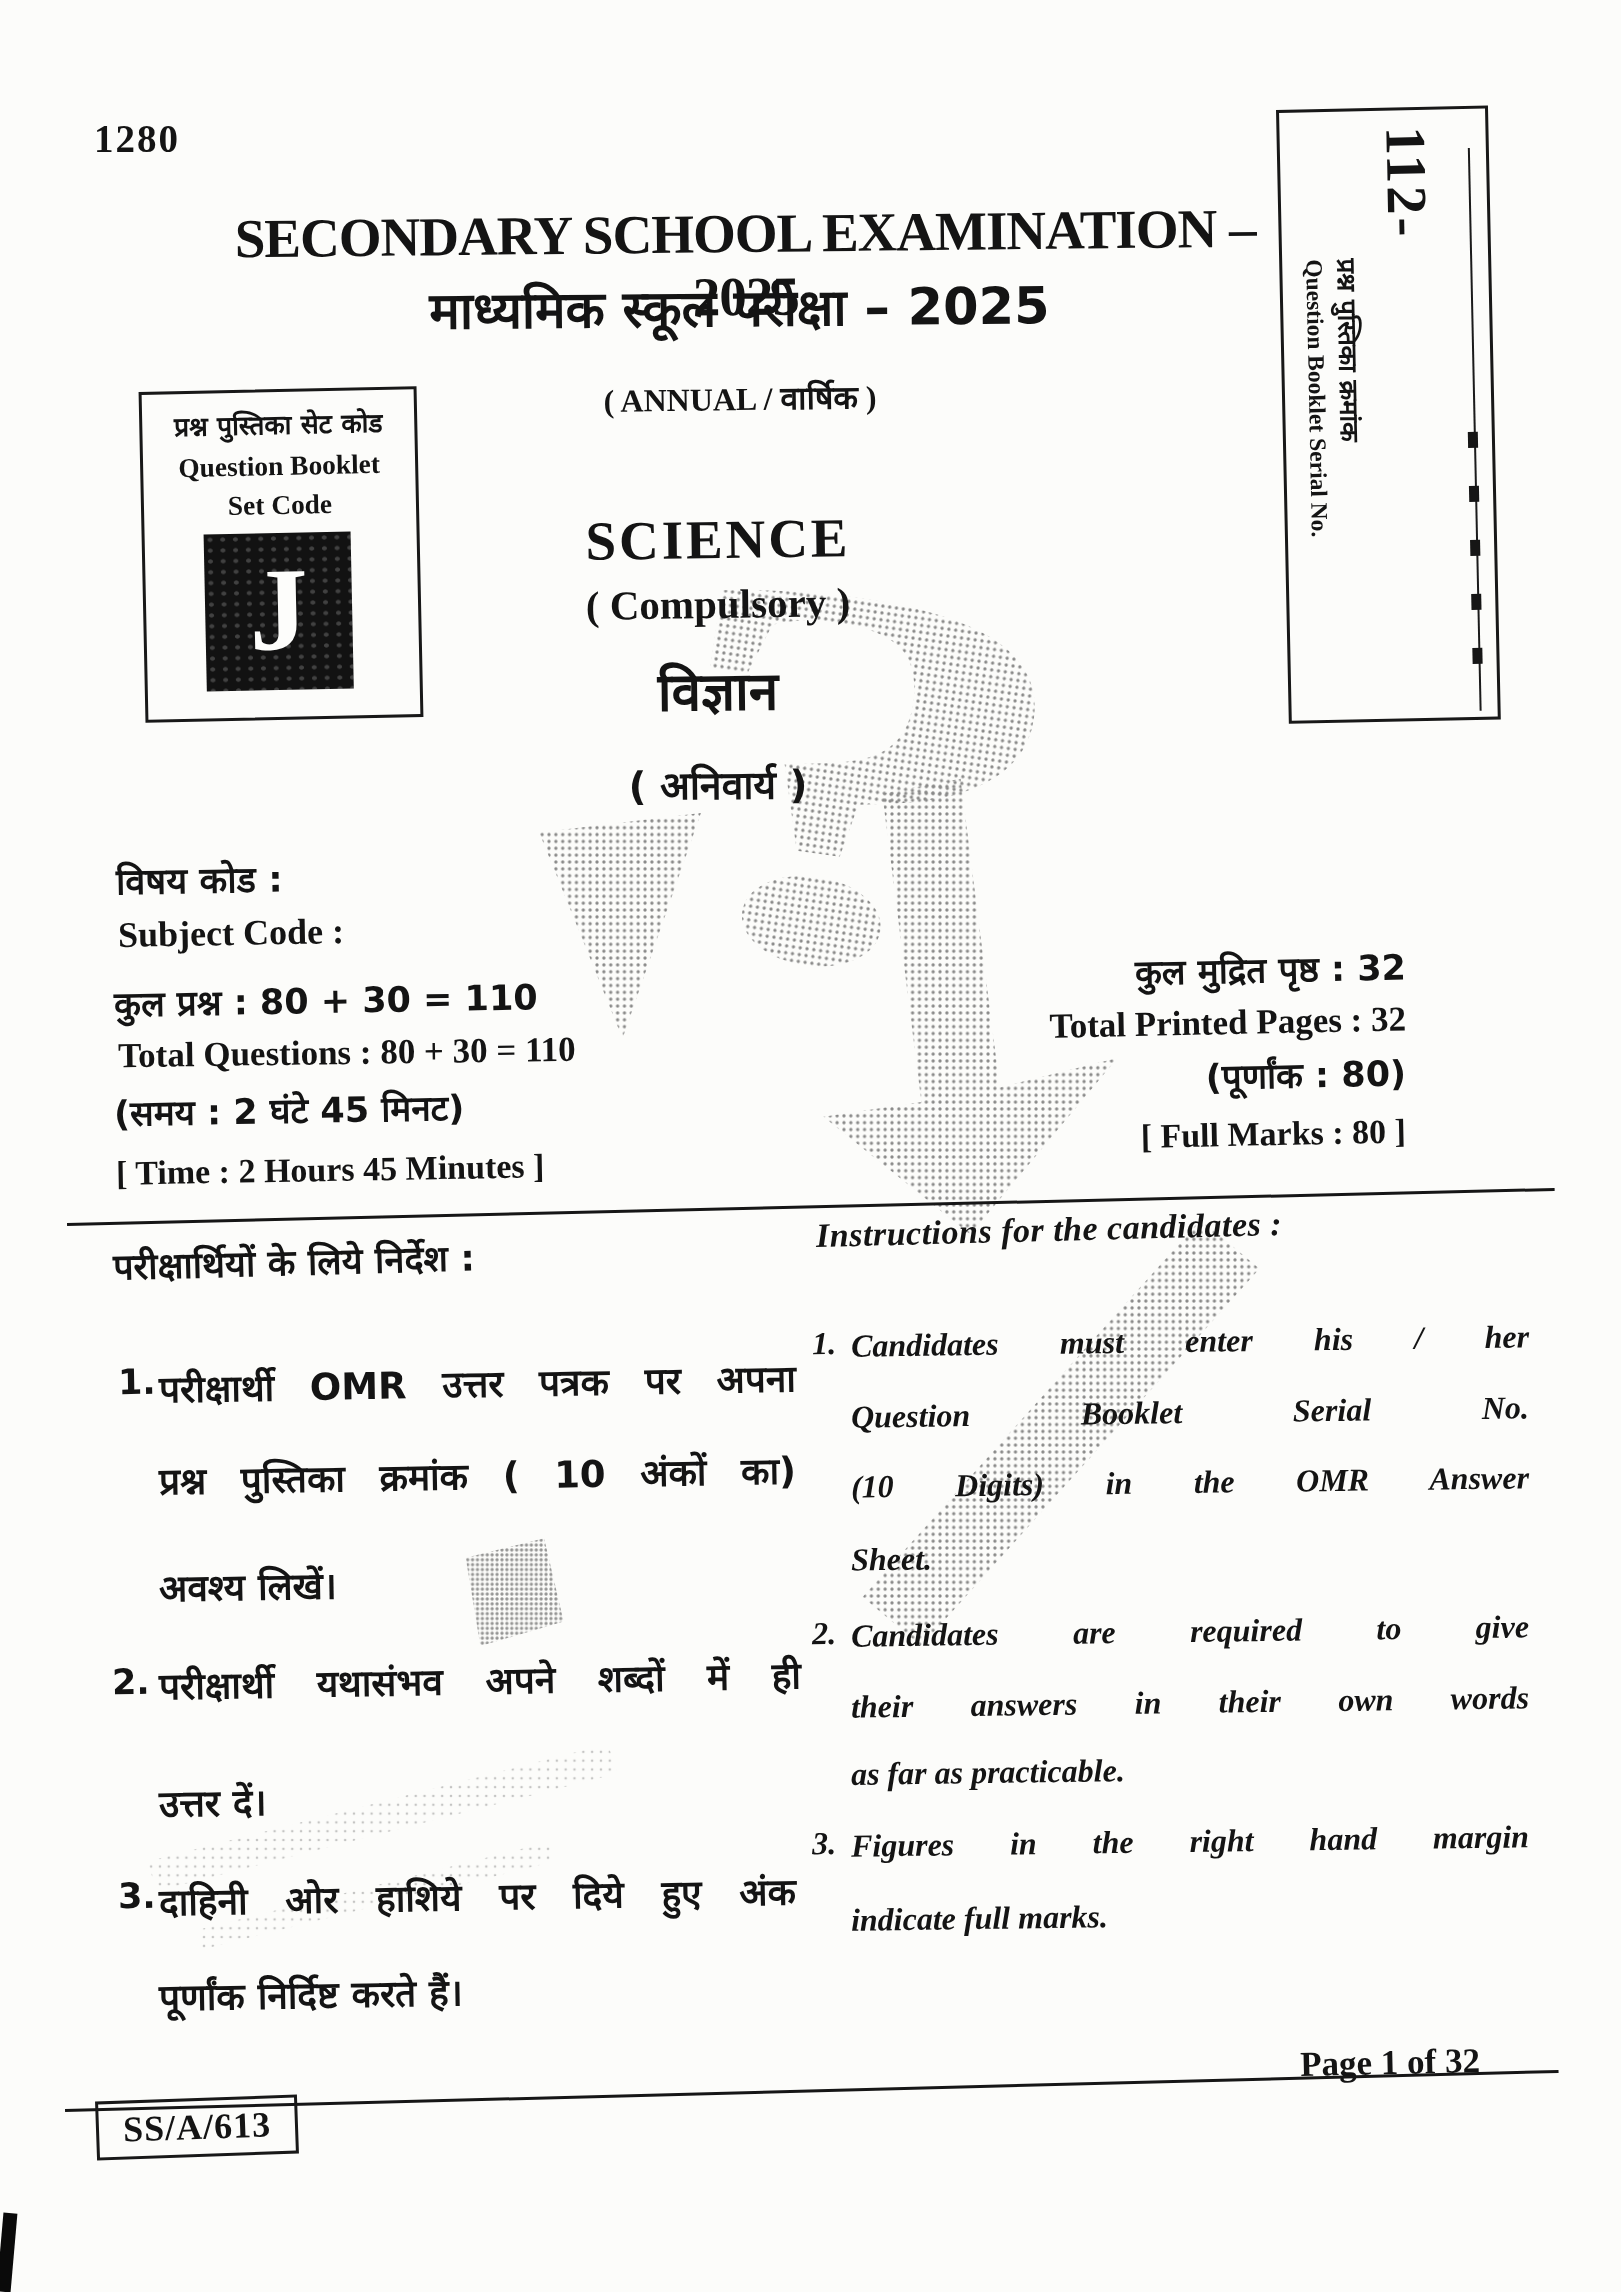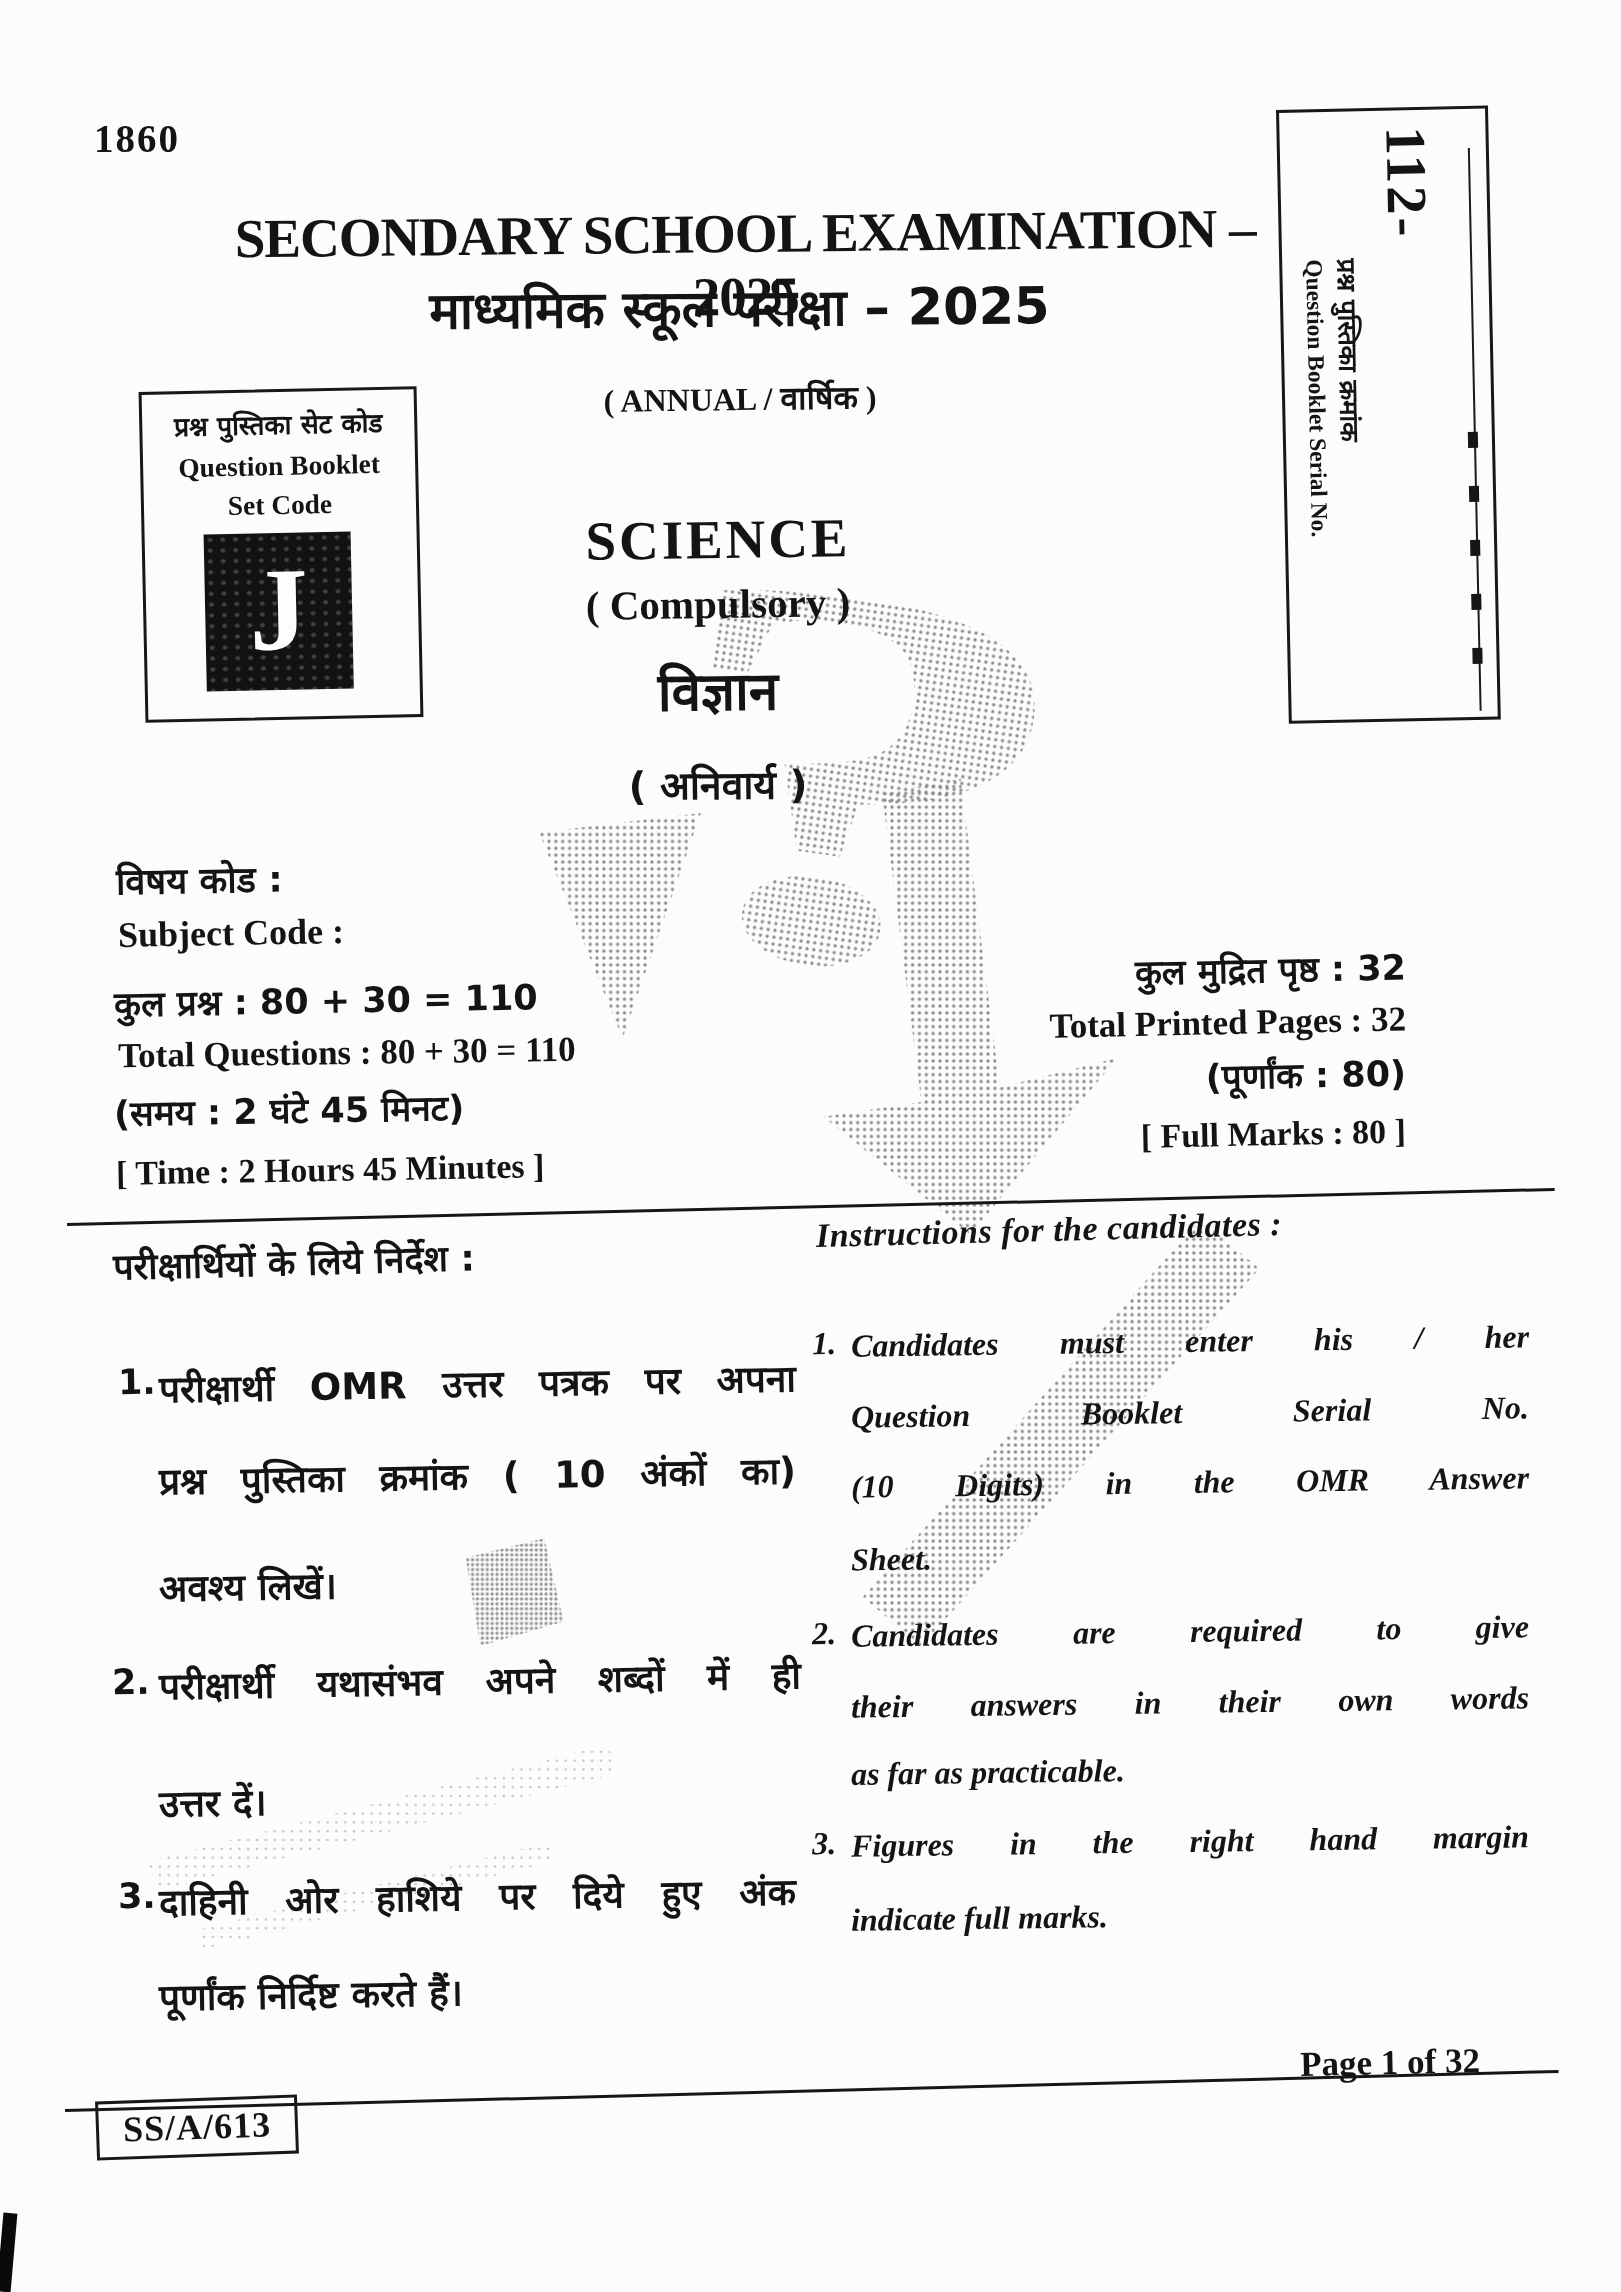--- a/index.html
+++ b/index.html
@@ -39,21 +39,21 @@
       <polygon points="490,470 655,450 575,680"></polygon>
       <polygon points="1165,865 1225,915 880,1300 820,1250"></polygon>
     </g>
     <polygon fill="url(#wmdense)" opacity=".85" points="415,1210 495,1190 515,1275 430,1300"></polygon>
     <g fill="url(#wmsparse)" opacity=".6">
       <polygon points="90,1520 560,1400 570,1430 100,1550"></polygon>
       <polygon points="140,1590 500,1500 505,1520 145,1610"></polygon>
     </g>
   </svg>
 
-  <div class="abs serif b" style="left:94px;top:116px;font-size:39px;letter-spacing:2px;">1860</div>
+  <div class="abs serif b" style="left:94px;top:116px;font-size:39px;letter-spacing:2px;">1280</div>
 
   <div class="abs serif b ctr" style="left:216px;top:202px;width:1059px;font-size:55px;letter-spacing:-1px;transform:rotate(-.6deg);">SECONDARY SCHOOL EXAMINATION – 2025</div>
 
   <div class="abs sans b ctr" style="left:274px;top:271px;width:931px;font-size:51px;transform:rotate(-.5deg);">माध्यमिक स्कूल परीक्षा – 2025</div>
 
   <div class="abs serif b ctr" style="left:500px;top:376px;width:480px;font-size:32px;transform:rotate(-.8deg);">( ANNUAL / वार्षिक )</div>
 
   <div class="abs box" style="left:142px;top:389px;width:272px;height:325px;transform:rotate(-1.2deg);">
     <div class="abs sans b ctr" style="left:0;top:13.7px;width:100%;font-size:26.5px;">प्रश्न पुस्तिका सेट कोड</div>
     <div class="abs serif b ctr" style="left:0;top:59px;width:100%;font-size:27.4px;">Question Booklet</div>

